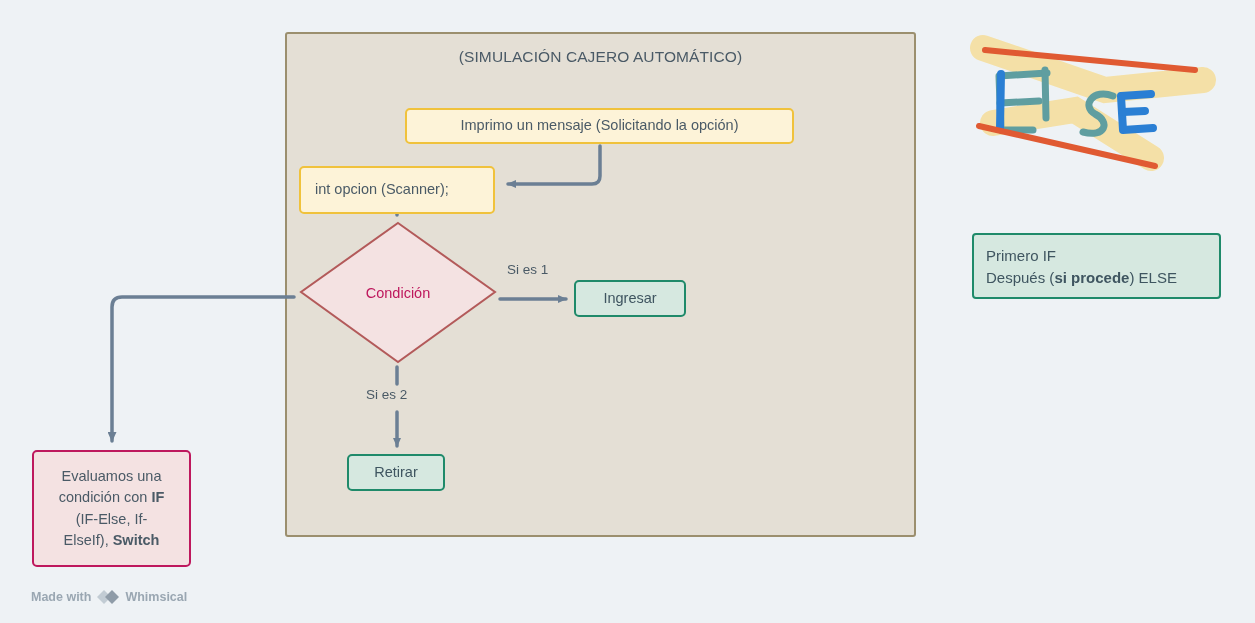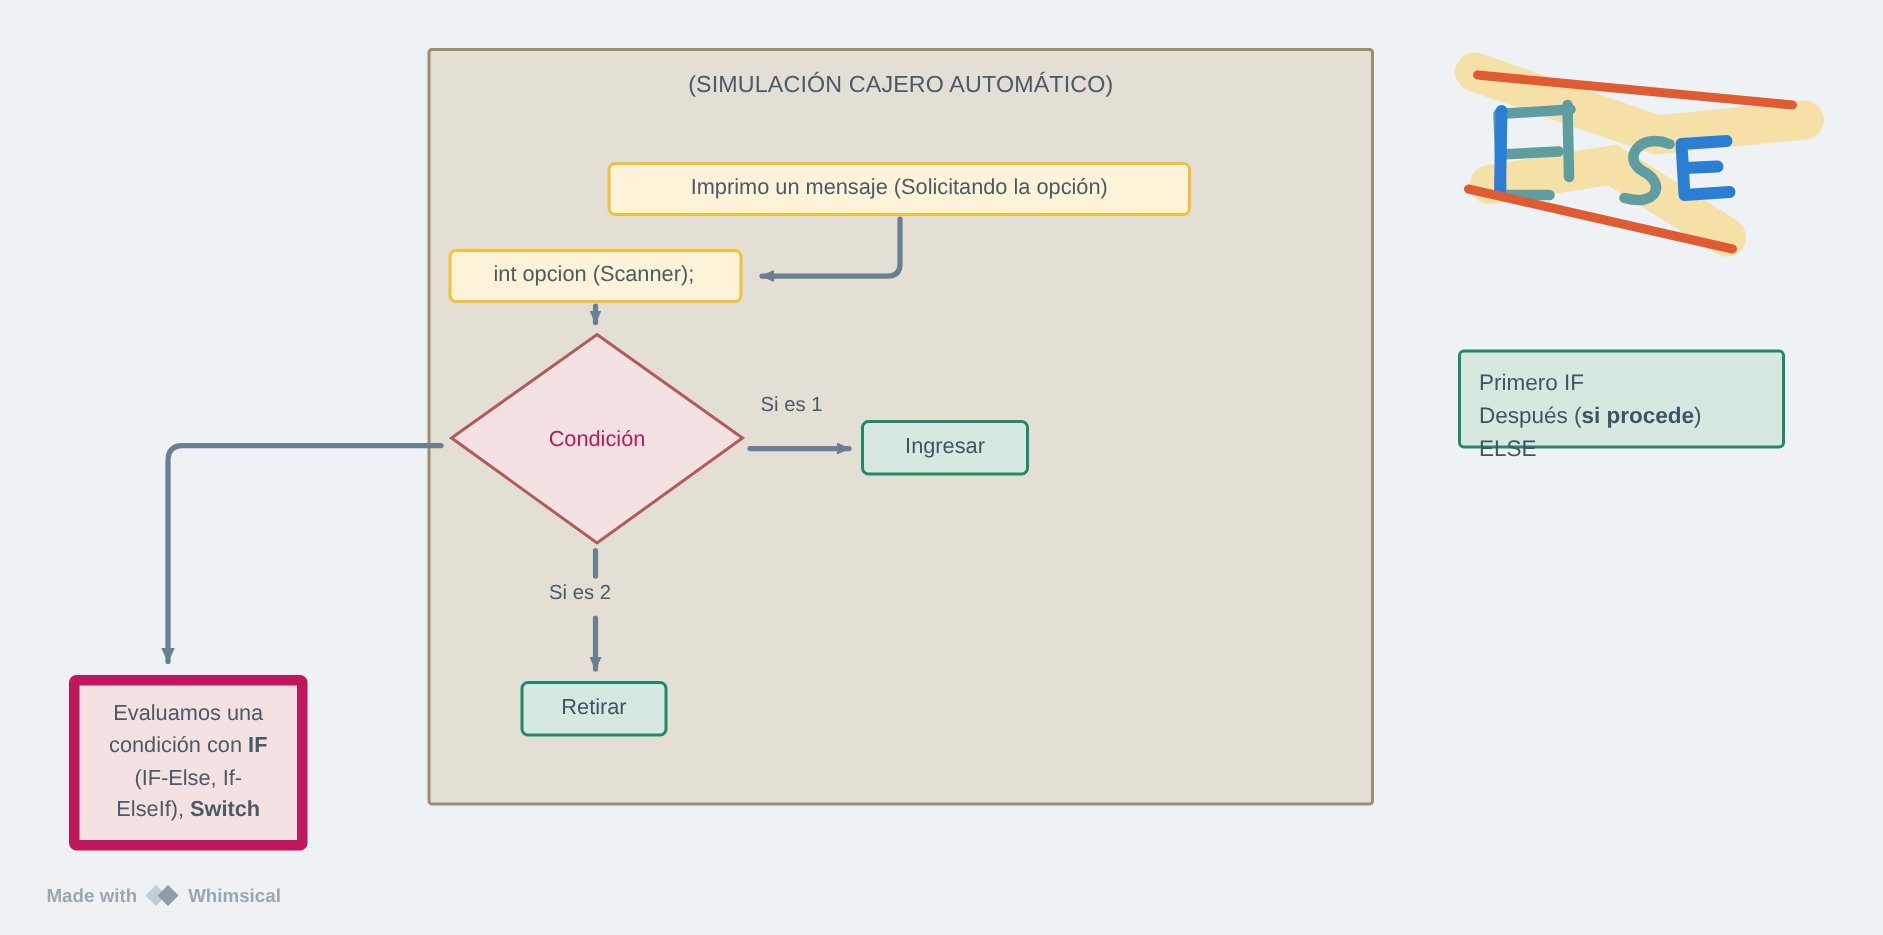--- a/index.html
+++ b/index.html
@@ -56,35 +56,34 @@
     border: 2px solid #f0c23c;
     color: #4a5a66;
   }
   .node-green {
     background: #d6e8e0;
     border: 2px solid #1f8a6a;
     color: #3f5560;
   }
   .node-pink {
     background: #f4e2e2;
-    border: 7px solid #be185d;
-    color: #4a5a66;
-    margin-left: 14px;
+    border: 2px solid #be185d;
+    color: #4a5a66;
   }
 
   
   #node-imprimo {
     left: 118px;  top: 74px;
     width: 389px; height: 36px;
   }
   #node-int-opcion {
     left: 12px;   top: 132px;
-    width: 196px; height: 36px;
+    width: 196px; height: 48px;
     justify-content: flex-start;
-    padding-left: 28px;
+    padding-left: 14px;
     text-align: left;
   }
   #node-ingresar {
     left: 287px;  top: 246px;
     width: 112px; height: 37px;
   }
   #node-retirar {
     left: 60px;   top: 420px;
     width: 98px;  height: 37px;
   }
@@ -133,21 +132,21 @@
     flex-direction: column;
     padding: 8px 10px;
     font-size: 14.5px;
     line-height: 1.45;
   }
 
   
   #note-if-else {
     position: absolute;
     left: 972px; top: 233px;
-    width: 218px; height: 66px;
+    width: 249px; height: 66px;
     box-sizing: border-box;
     background: #d6e8e0;
     border: 2px solid #1f8a6a;
     border-radius: 4px;
     padding: 10px 12px;
     font-size: 15px;
     line-height: 1.45;
     color: #3f5560;
   }
 

